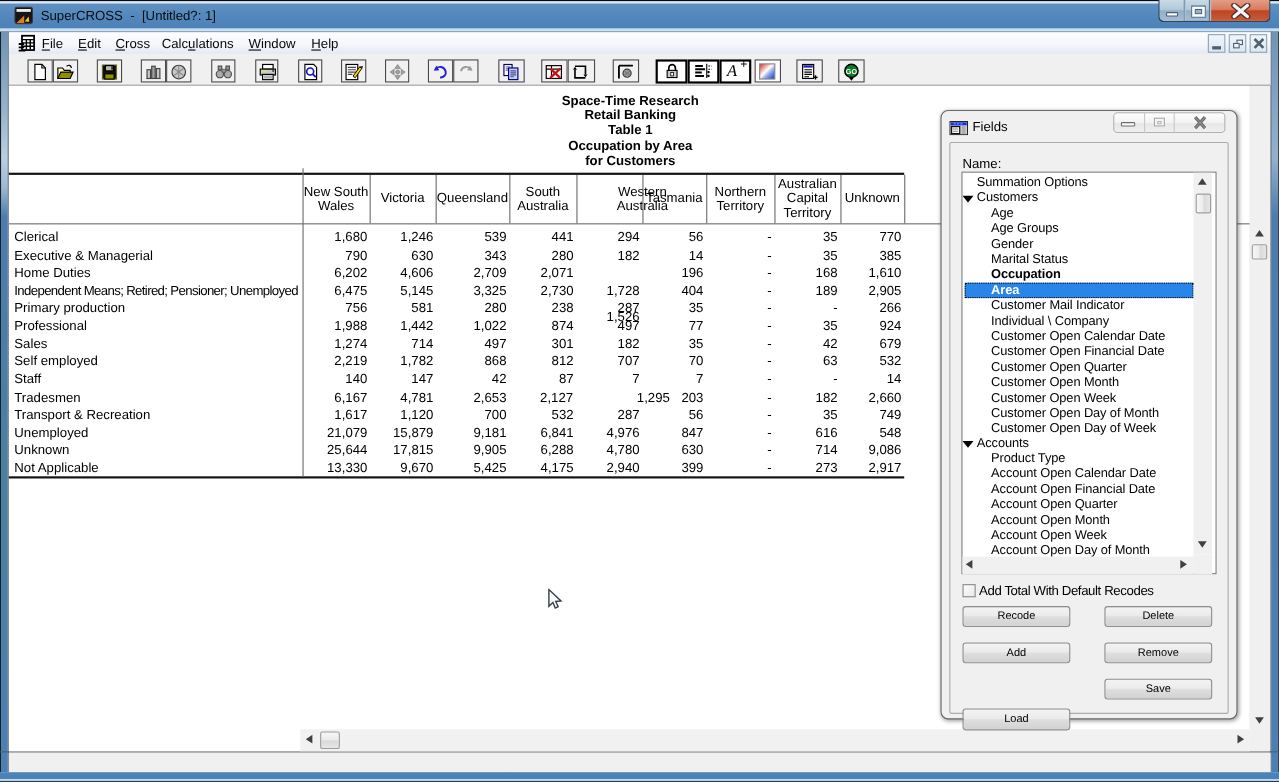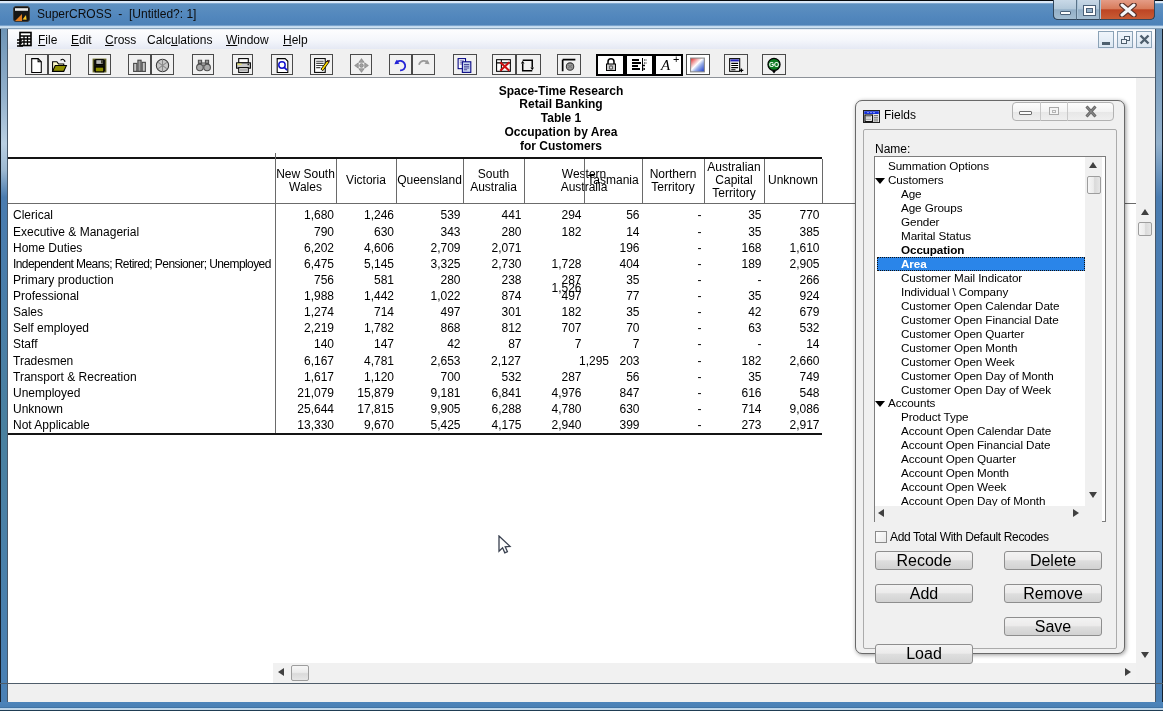--- a/index.html
+++ b/index.html
@@ -39,21 +39,21 @@
 
 #toolbar{position:absolute;left:8px;top:49px;width:1147px;height:29px;background:#f0f0f0;
  border-bottom:1.5px solid #8d9299;}
 .tb{position:absolute;top:54px;height:21px;width:23px;border:1px solid #4a4a4a;background:#f1f1f1;}
 .tb svg{position:absolute;left:2px;top:1.5px;}
 
 #client{position:absolute;left:8px;top:78px;width:1128px;height:605px;background:#ffffff;}
 #vsbar{position:absolute;left:1136px;top:78px;width:18px;height:605px;background:#f0f0f0;}
 #hsbar{position:absolute;left:273px;top:663px;width:863px;height:20px;background:#f1f1f1;}
 
-.tl{position:absolute;left:289px;width:544px;text-align:center;font-size:12px;font-weight:bold;color:#000;height:14px;line-height:14px;}
+.tl{position:absolute;left:301px;width:544px;text-align:center;font-size:12px;font-weight:bold;color:#000;height:14px;line-height:14px;}
 .vl{position:absolute;width:1px;background:#6a6a6a;}
 .hc{position:absolute;text-align:center;font-size:12px;line-height:13px;color:#000;}
 .rl{position:absolute;left:13px;width:261px;font-size:12px;height:16px;line-height:16px;color:#000;white-space:nowrap;overflow:hidden;}
 .nc{position:absolute;width:75px;text-align:right;font-size:12px;height:16px;line-height:16px;color:#000;}
 
 .arr-u{position:absolute;width:0;height:0;border-left:4.5px solid transparent;border-right:4.5px solid transparent;border-bottom:6px solid #404040;}
 .arr-d{position:absolute;width:0;height:0;border-left:4.5px solid transparent;border-right:4.5px solid transparent;border-top:6px solid #404040;}
 .arr-l{position:absolute;width:0;height:0;border-top:4.5px solid transparent;border-bottom:4.5px solid transparent;border-right:6px solid #404040;}
 .arr-r{position:absolute;width:0;height:0;border-top:4.5px solid transparent;border-bottom:4.5px solid transparent;border-left:6px solid #404040;}
 .thumb{position:absolute;border:1px solid #9d9d9d;border-radius:2px;background:linear-gradient(90deg,#f6f6f6,#ececec 45%,#dadada 55%,#e6e6e6);}
@@ -74,21 +74,21 @@
 .lisel{position:absolute;left:877px;width:208px;height:14.4px;background:#2a85e9;z-index:5;outline:1px dotted #111;outline-offset:-1px;}
 .tarr{position:absolute;width:0;height:0;border-left:5px solid transparent;border-right:5px solid transparent;border-top:6px solid #000;z-index:6;}
 #lsv{position:absolute;left:1085px;top:157px;width:17px;height:347px;background:#f0f0f0;z-index:7;}
 #lsh{position:absolute;left:875px;top:505.5px;width:210px;height:16px;background:#f0f0f0;z-index:7;}
 #lcorner{position:absolute;left:1085px;top:504px;width:17px;height:17.5px;background:#f0f0f0;z-index:7;}
 
 #chk{position:absolute;left:874.5px;top:530.5px;width:12px;height:12px;border:1px solid #8a8a8a;background:linear-gradient(135deg,#fdfdfd,#e9e9e9);}
 #chklbl{position:absolute;left:890px;top:529.5px;font-size:12px;letter-spacing:-0.35px;color:#000;}
 .btn{position:absolute;width:98px;height:19.5px;border:1px solid #8e8e8e;border-radius:3px;
  background:linear-gradient(#f3f3f3 0%,#ecebeb 45%,#dedede 52%,#d2d2d2 100%);
- font-size:16px;text-align:center;line-height:18px;color:#000;}
+ font-size:10px;text-align:center;line-height:18px;color:#000;}
 </style></head>
 <body>
 <div id="titlebar"></div>
 <svg class="abs" style="left:13px;top:6px;" width="18" height="17" viewBox="0 0 18 17">
  <rect x="0.5" y="0.5" width="16" height="15" rx="2.5" fill="#161616" stroke="#3a3a3a"></rect>
  <rect x="2" y="2.2" width="13" height="2.6" fill="#ececec"></rect>
  <path d="M2 15 L9 8 L9 15 Z" fill="#e07b1f"></path>
  <path d="M9.5 13.5 L13 9 L13.6 13.8 Z" fill="#f7c325"></path>
 </svg>
 <div id="apptitle">SuperCROSS&nbsp; - &nbsp;[Untitled?: 1]</div>

